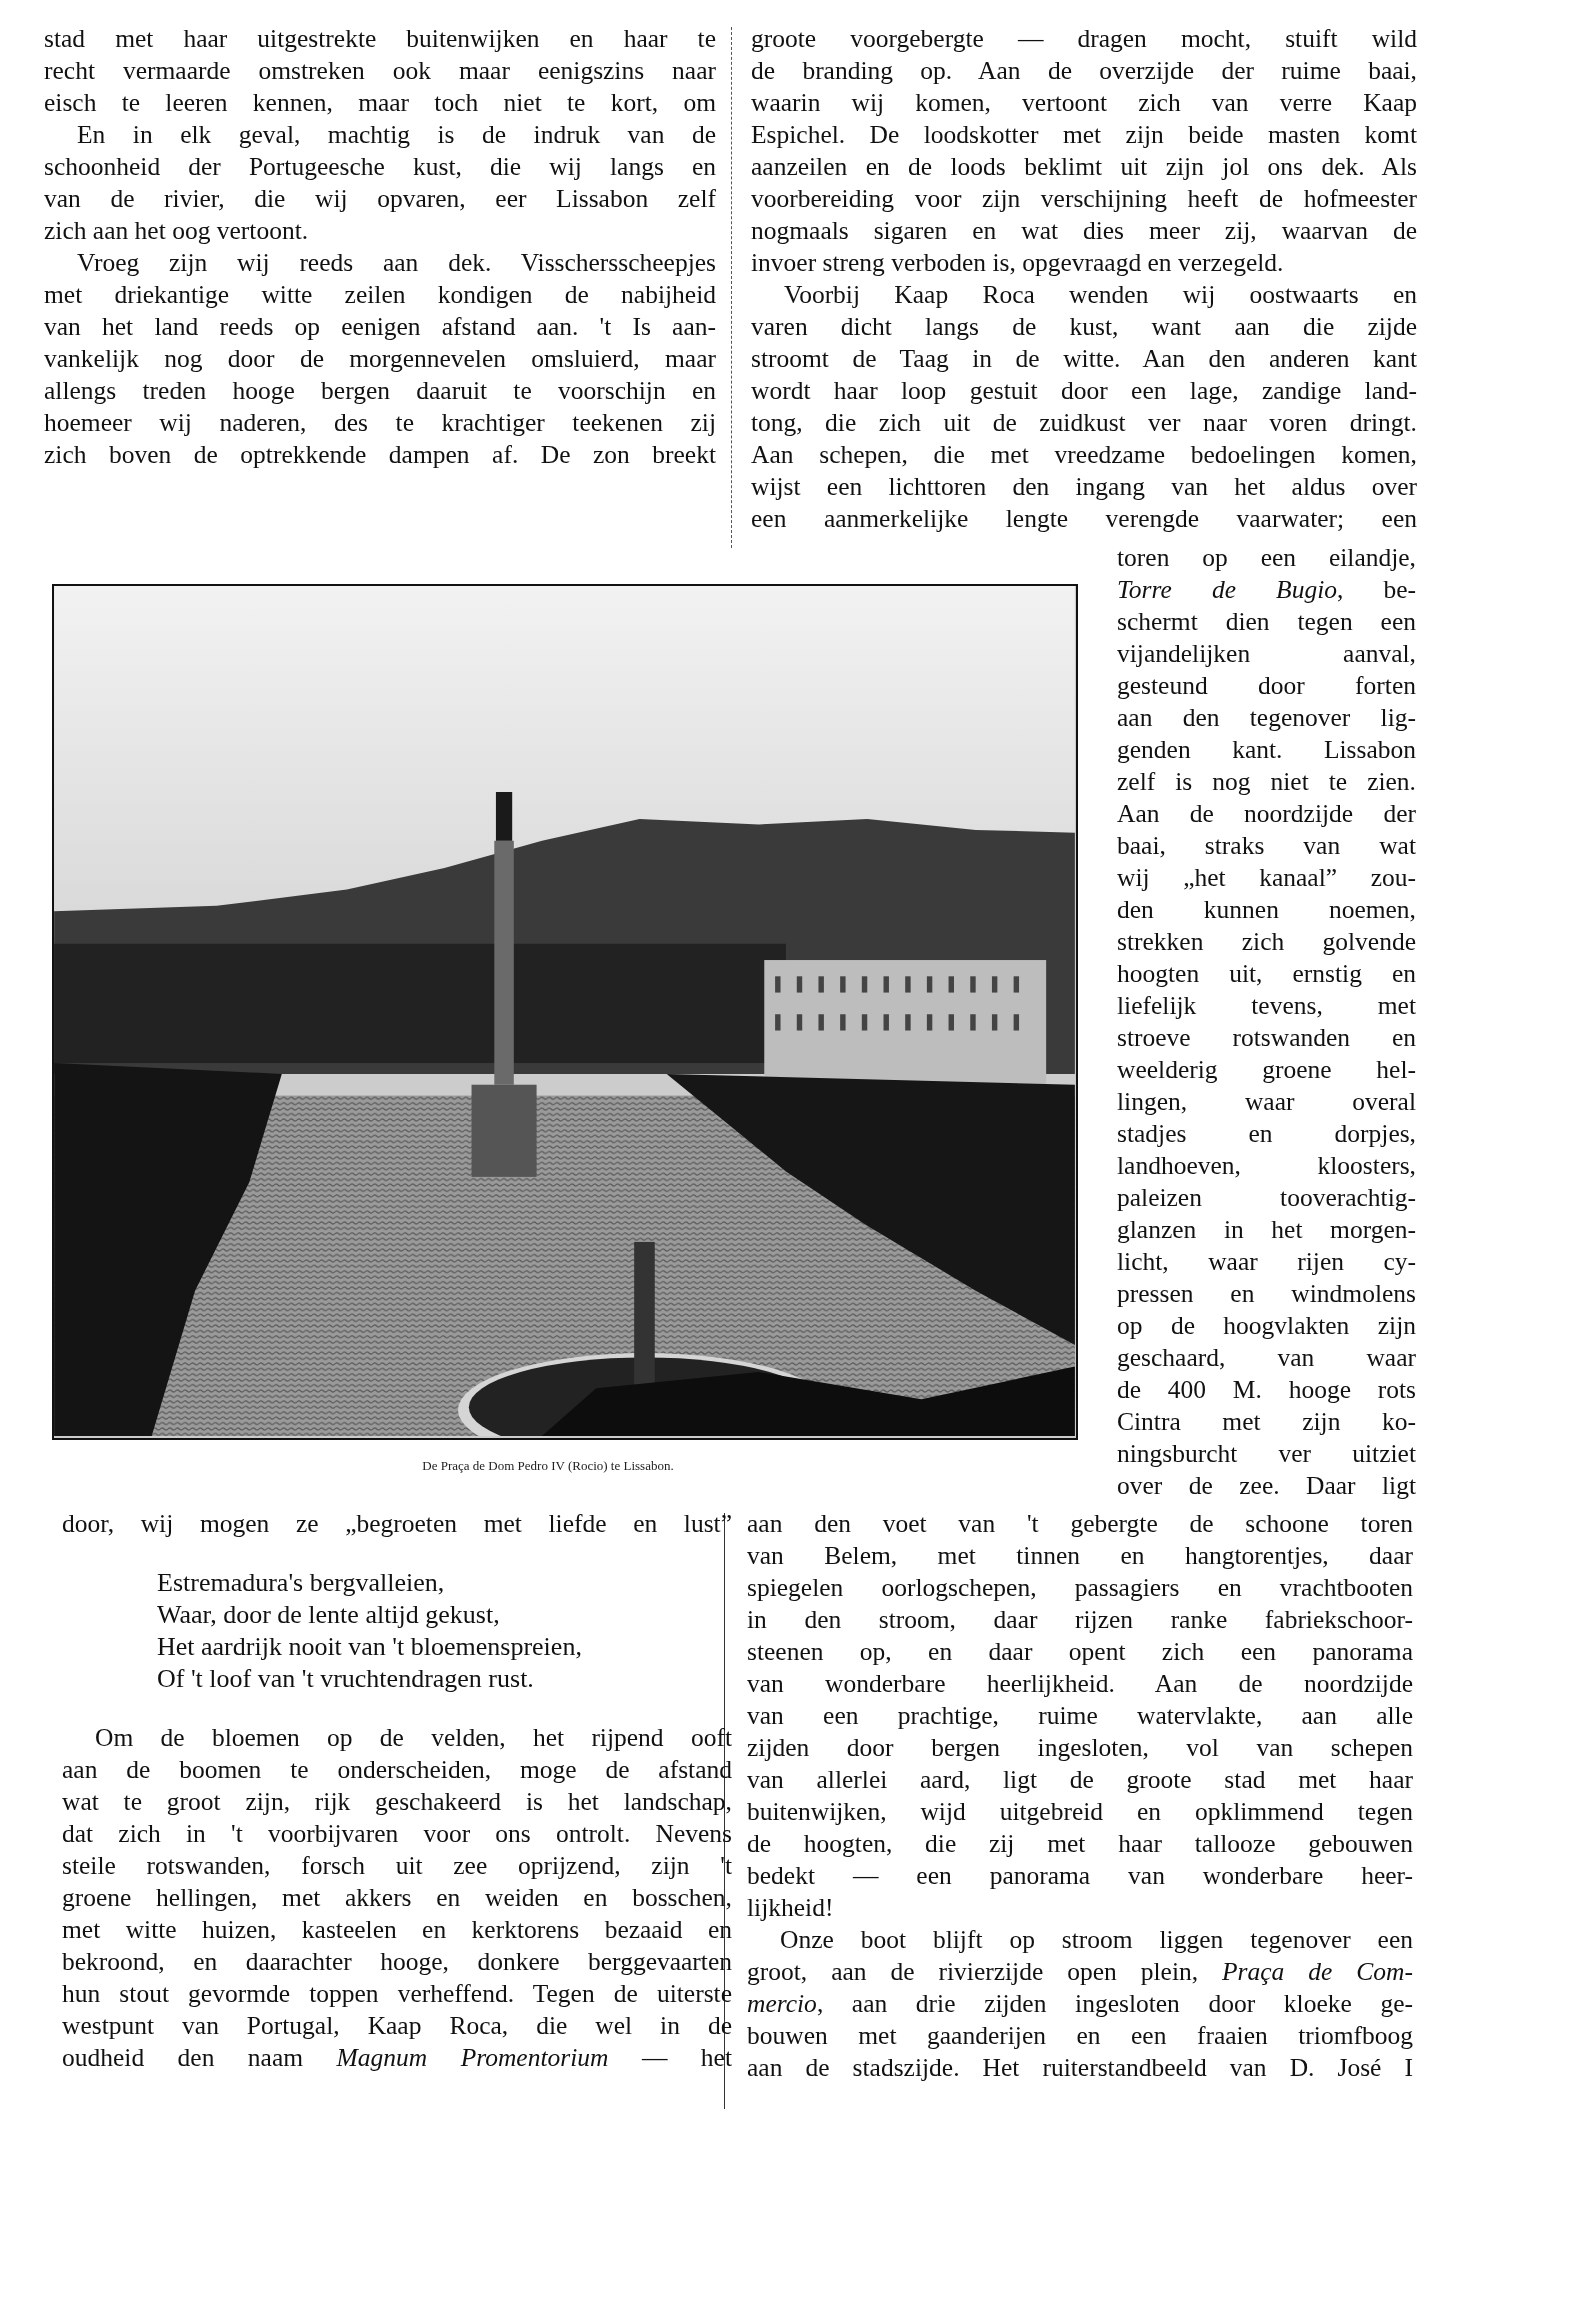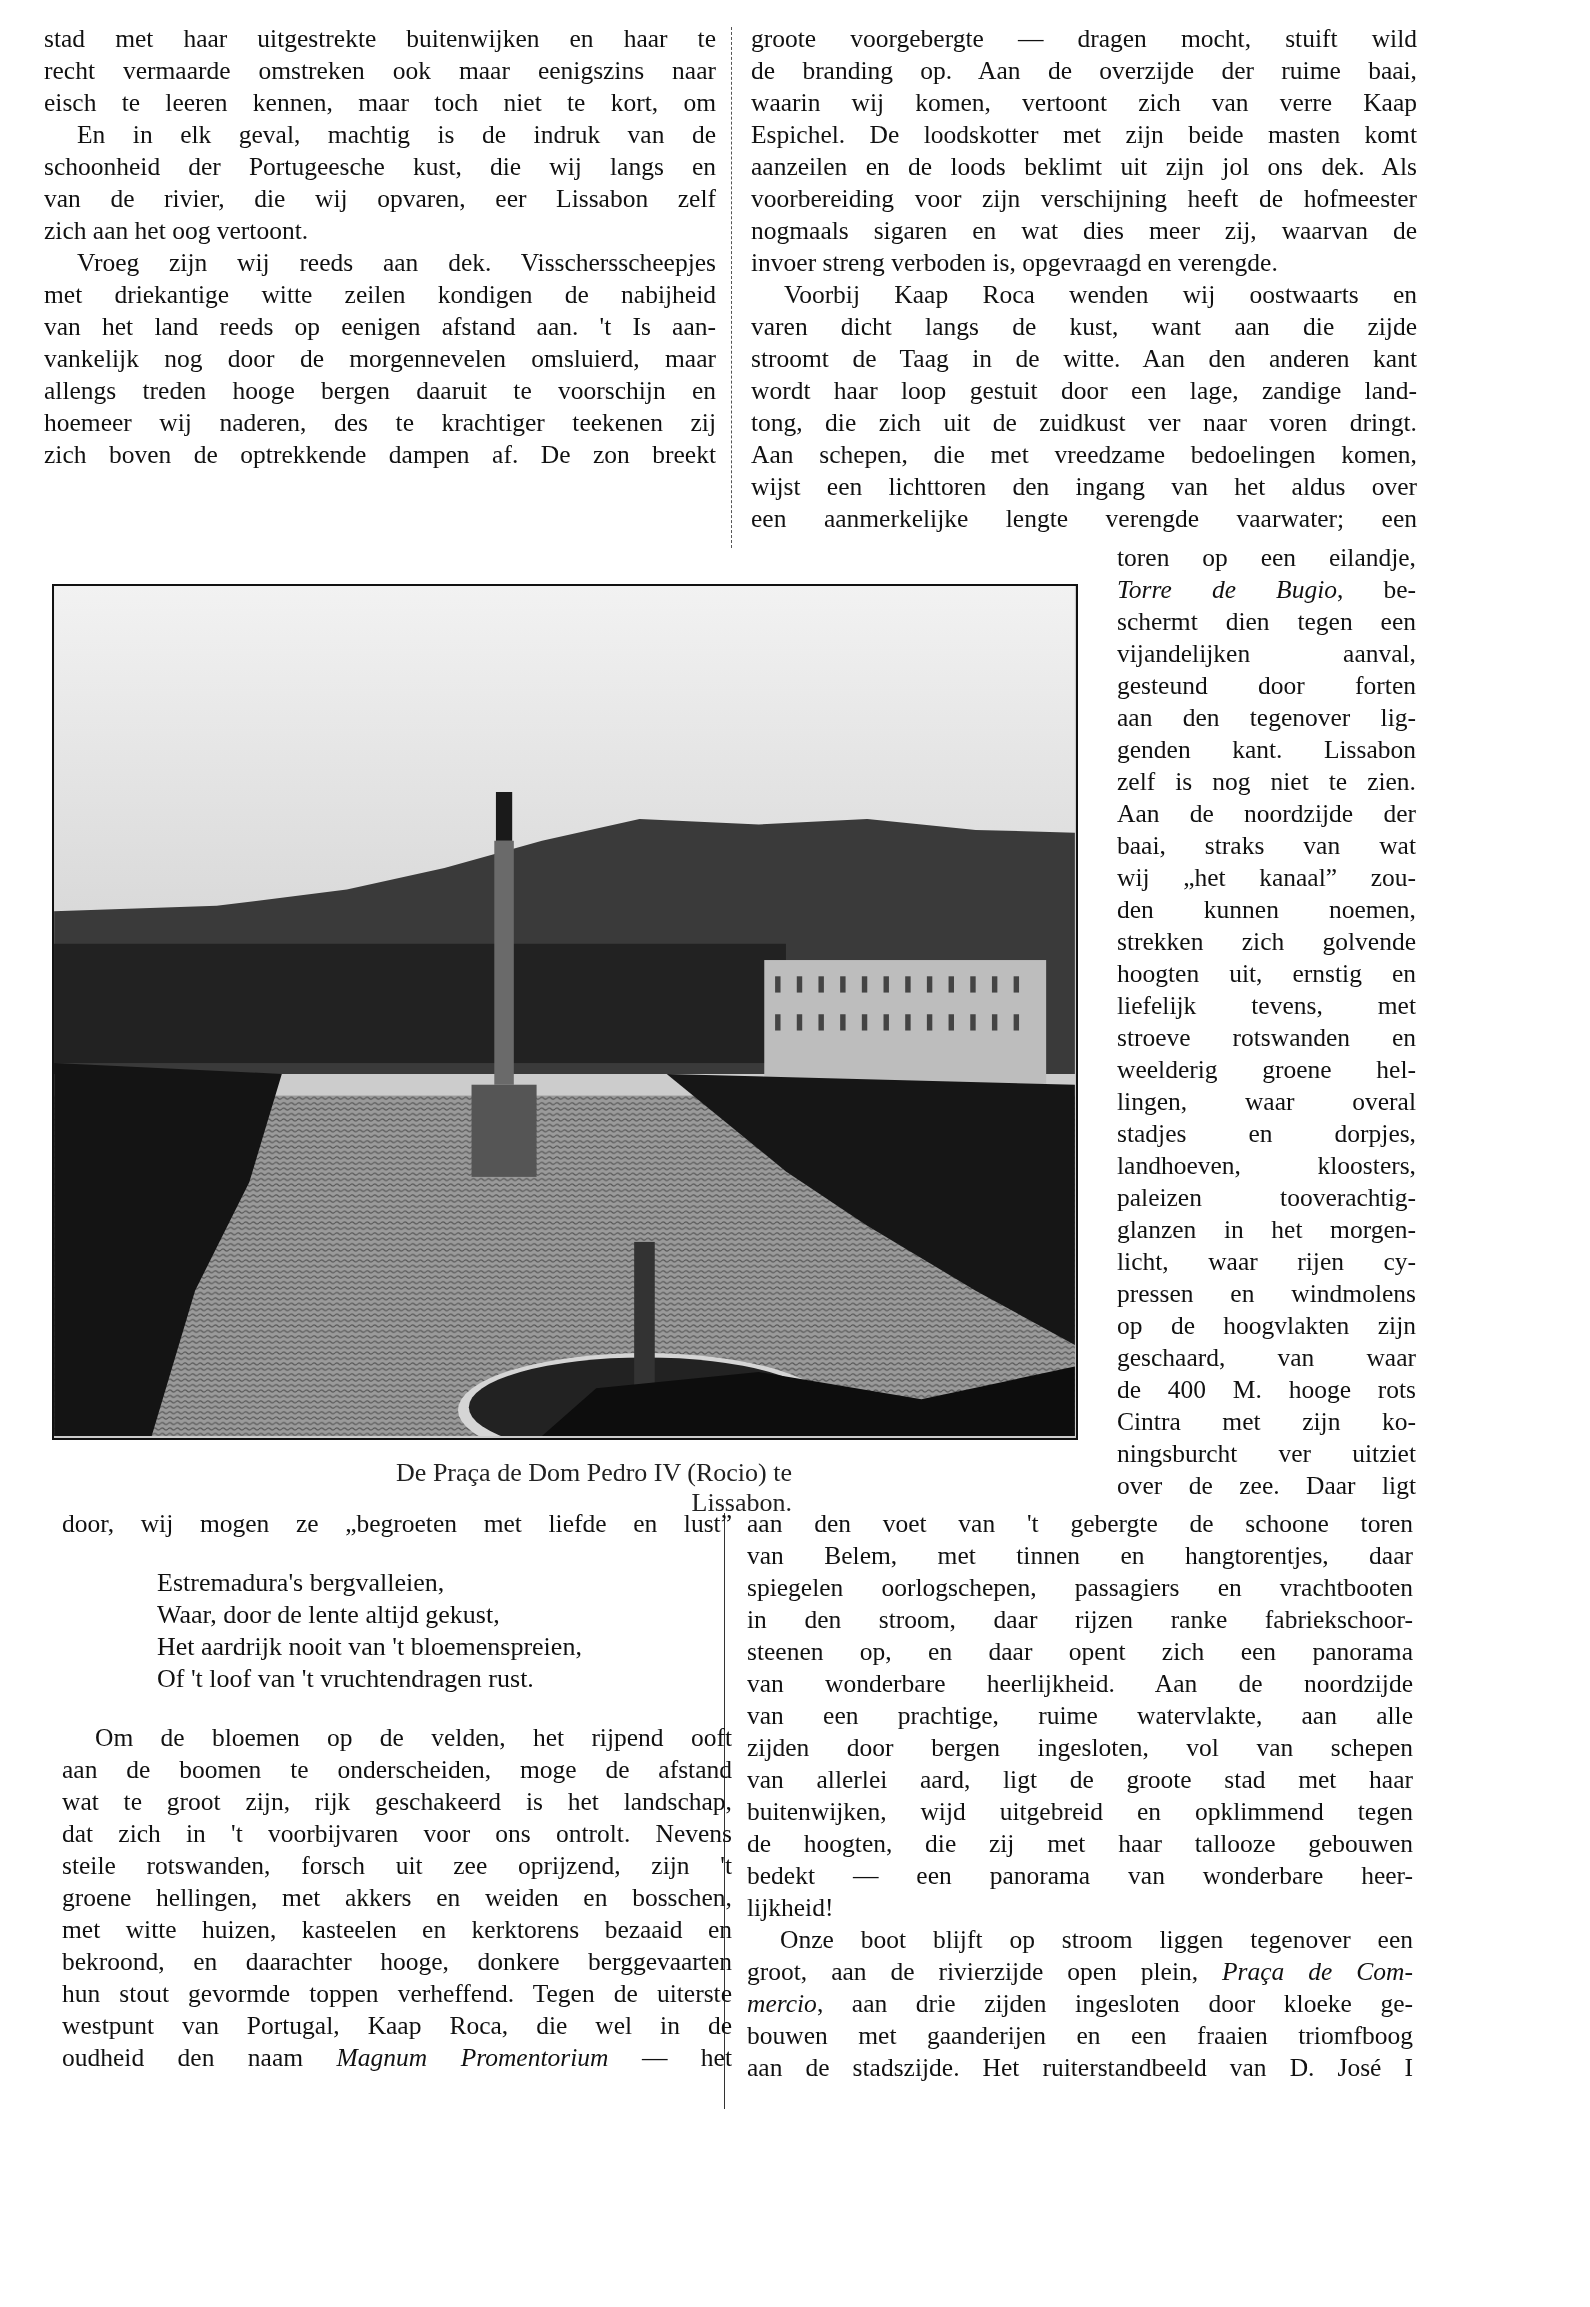--- a/index.html
+++ b/index.html
@@ -7,22 +7,22 @@
          font-family: "Liberation Serif", "DejaVu Serif", serif; color: #111; }
   .col { position: absolute; }
   .line { display: block; height: 32px; line-height: 32px; font-size: 25.5px;
           text-align: justify; text-align-last: justify; white-space: nowrap; overflow: visible; }
   .line.end { text-align-last: left; }
   .line.indent { padding-left: 33px; }
   .divider { position: absolute; width: 0; border-left: 1.6px dashed #555; }
   .divider.solid { border-left: 1.6px solid #333; }
   .photo { position: absolute; left: 52px; top: 584px; width: 1026px; height: 856px;
            border: 2.7px solid #111; box-sizing: border-box; overflow: hidden; background: #ccc; }
-  .caption { position: absolute; left: 304px; top: 1458px; width: 488px; text-align: right;
-             font-size: 26px; color: #222; }
+  .caption { position: absolute; left: 304px; top: 1458px; width: 488px; text-align: center;
+             font-size: 13px; color: #222; }
   .verse { display: block; height: 32px; line-height: 32px; font-size: 26px; white-space: nowrap; }
   i, em { font-style: italic; }
 </style>
 </head>
 <body>
 
 <div class="divider" style="left:731px; top:27px; height:521px;"></div>
 <div class="divider solid" style="left:724px; top:1513px; height:596px;"></div>
 
 <div class="col" style="left:44px; top:23px; width:672px;">
@@ -43,21 +43,21 @@
   </div>
 
 <div class="col" style="left:751px; top:23px; width:666px;">
     <span class="line">groote voorgebergte — dragen mocht, stuift wild</span>
     <span class="line">de branding op. Aan de overzijde der ruime baai,</span>
     <span class="line">waarin wij komen, vertoont zich van verre Kaap</span>
     <span class="line">Espichel. De loodskotter met zijn beide masten komt</span>
     <span class="line">aanzeilen en de loods beklimt uit zijn jol ons dek. Als</span>
     <span class="line">voorbereiding voor zijn verschijning heeft de hofmeester</span>
     <span class="line">nogmaals sigaren en wat dies meer zij, waarvan de</span>
-    <span class="line end">invoer streng verboden is, opgevraagd en verengde.</span>
+    <span class="line end">invoer streng verboden is, opgevraagd en verzegeld.</span>
     <span class="line indent">Voorbij Kaap Roca wenden wij oostwaarts en</span>
     <span class="line">varen dicht langs de kust, want aan die zijde</span>
     <span class="line">stroomt de Taag in de witte. Aan den anderen kant</span>
     <span class="line">wordt haar loop gestuit door een lage, zandige land-</span>
     <span class="line">tong, die zich uit de zuidkust ver naar voren dringt.</span>
     <span class="line">Aan schepen, die met vreedzame bedoelingen komen,</span>
     <span class="line">wijst een lichttoren den ingang van het aldus over</span>
     <span class="line">een aanmerkelijke lengte verengde vaarwater; een</span>
   </div>
 

